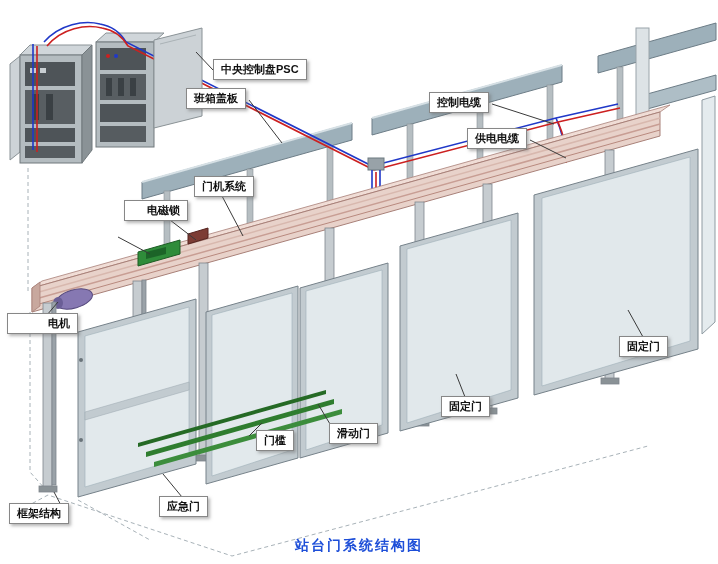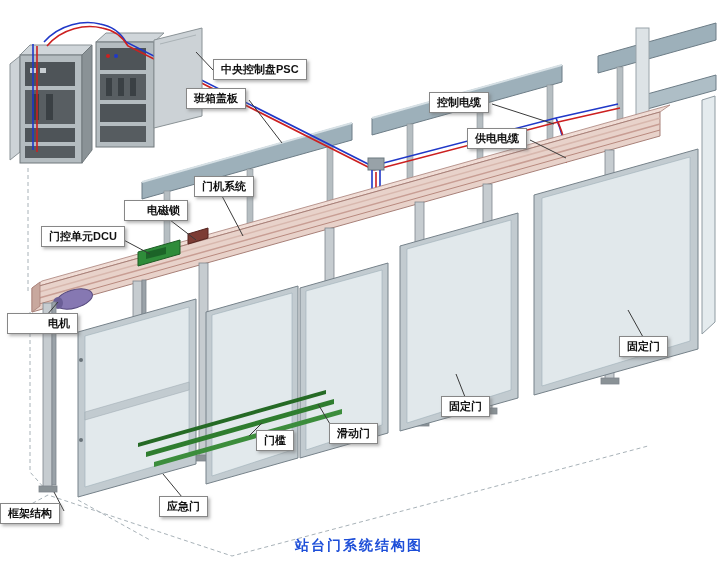--- a/index.html
+++ b/index.html
@@ -201,24 +201,23 @@
     <path d="M64,511 L54,492"></path>
   </g>
 </svg>
 
 <div class="callout" style="left:213px; top:59px;">中央控制盘PSC</div>
 <div class="callout" style="left:186px; top:88px;">班箱盖板</div>
 <div class="callout" style="left:429px; top:92px;">控制电缆</div>
 <div class="callout" style="left:467px; top:128px;">供电电缆</div>
 <div class="callout" style="left:194px; top:176px;">门机系统</div>
 <div class="callout" style="left:124px; top:200px;padding-left:22px;">电磁锁</div>
-<div class="callout" style="left:41px;  top:226px;">门控单元DCU</div>
 <div class="callout" style="left:7px;   top:313px;padding-left:40px;">电机</div>
 <div class="callout" style="left:619px; top:336px;">固定门</div>
 <div class="callout" style="left:441px; top:396px;">固定门</div>
 <div class="callout" style="left:212px; top:430px;margin-left:44px;">门槛</div>
 <div class="callout" style="left:329px; top:423px;">滑动门</div>
 <div class="callout" style="left:159px; top:496px;">应急门</div>
-<div class="callout" style="left:0;   top:503px;text-align:center;">框架结构</div>
+<div class="callout" style="left:9px;   top:503px;text-align:center;">框架结构</div>
 
 <div class="caption">站台门系统结构图</div>
 
 </div>
 
 </body></html>

